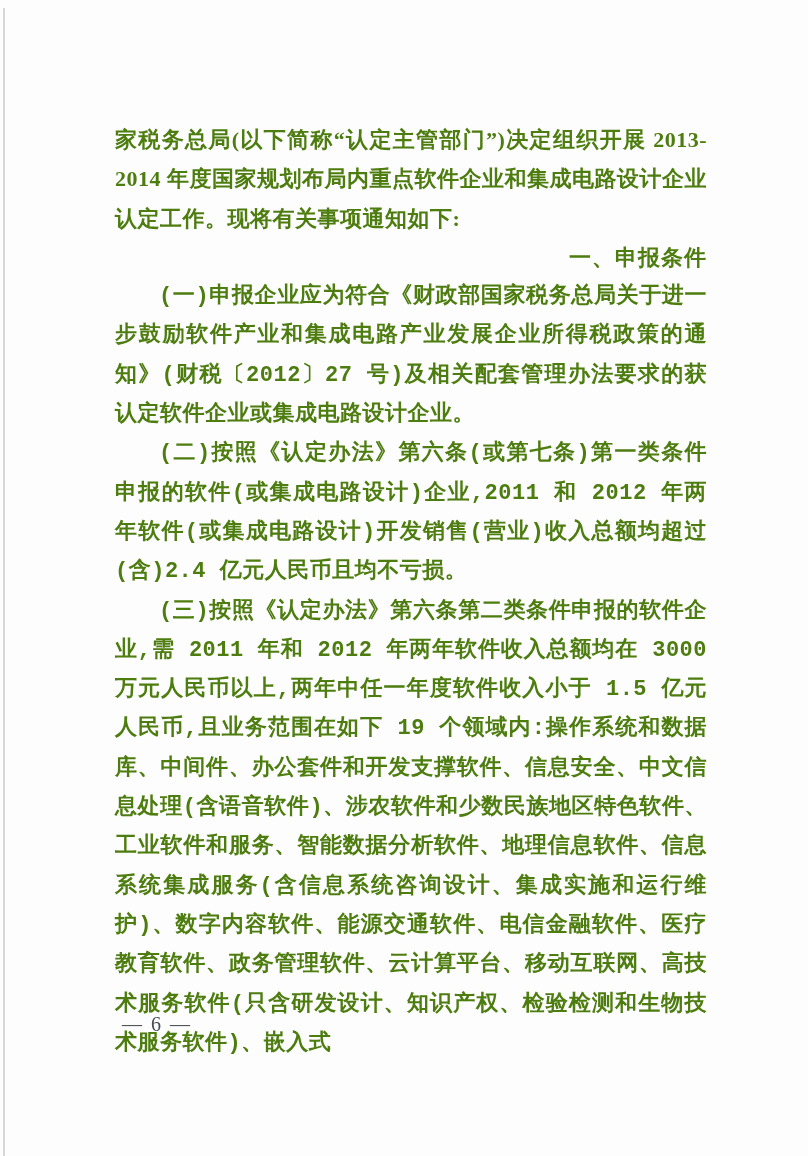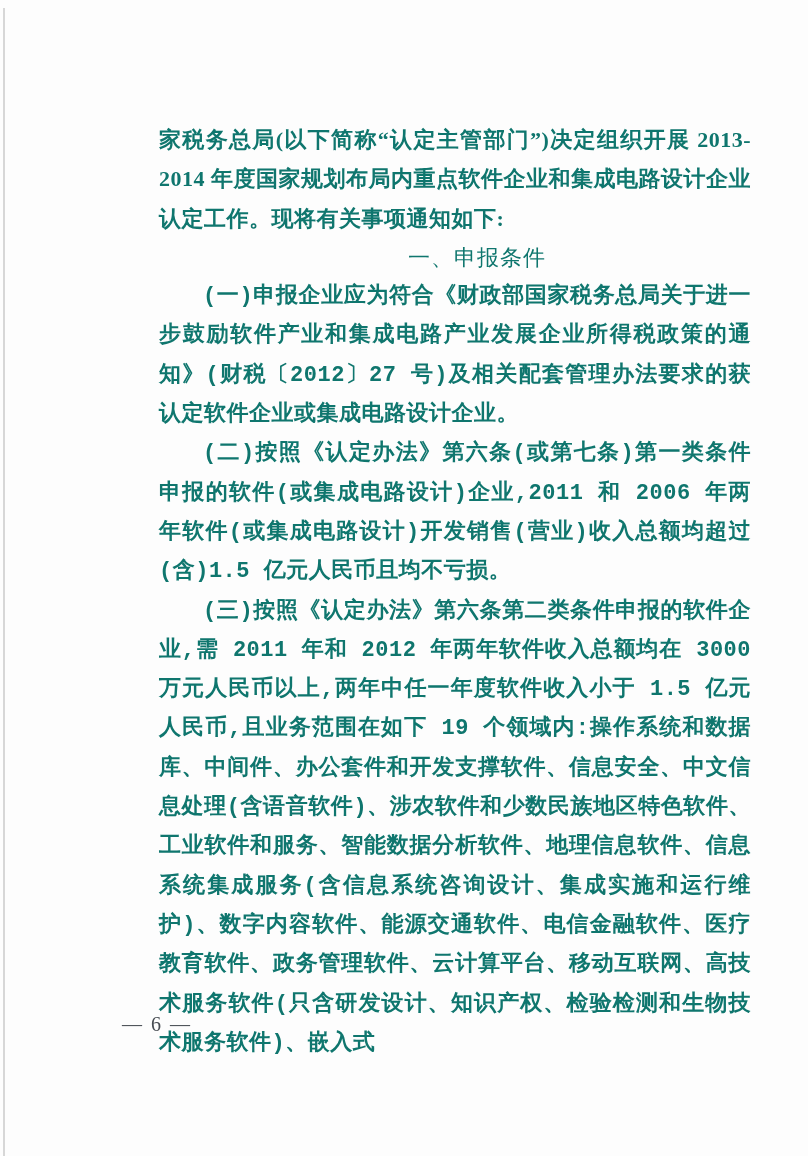--- a/index.html
+++ b/index.html
@@ -21,41 +21,40 @@
     top: 8px;
     width: 2px;
     height: 1148px;
     background: #d7d7d7;
   }
   .doc {
     position: absolute;
     left: 115px;
     top: 120px;
     width: 592px;
-    color: #0f766e;
+    color: #4d7c0f;
     font-size: 22px;
     font-weight: 700;
     line-height: 39.3px;
     text-align: justify;
     text-justify: inter-character;
     letter-spacing: 0.5px;
-    margin-left: 44px;
   }
   .doc p {
     margin: 0;
     padding: 0;
   }
   .doc p.indent {
     text-indent: 2em;
     font-family: Liberation Mono, monospace;
   }
   .doc p.heading {
     text-indent: 2em;
-    text-align: center;
-    font-weight: 400;
+    text-align: right;
+    font-weight: 700;
     letter-spacing: 1px;
   }
   .page-number {
     position: absolute;
     left: 122px;
     top: 1013px;
     font-size: 20px;
     font-weight: 400;
     color: #474c52;
     letter-spacing: 2px;
@@ -64,17 +63,17 @@
 </style>
 </head>
 <body>
 
 <div class="scan-edge"></div>
 
 <div class="doc">
     <p class="">家税务总局(以下简称“认定主管部门”)决定组织开展 2013-2014 年度国家规划布局内重点软件企业和集成电路设计企业认定工作。现将有关事项通知如下:</p>
     <p class="heading">一、申报条件</p>
     <p class="indent">(一)申报企业应为符合《财政部国家税务总局关于进一步鼓励软件产业和集成电路产业发展企业所得税政策的通知》(财税〔2012〕27 号)及相关配套管理办法要求的获认定软件企业或集成电路设计企业。</p>
-    <p class="indent">(二)按照《认定办法》第六条(或第七条)第一类条件申报的软件(或集成电路设计)企业,2011 和 2006 年两年软件(或集成电路设计)开发销售(营业)收入总额均超过(含)1.5 亿元人民币且均不亏损。</p>
+    <p class="indent">(二)按照《认定办法》第六条(或第七条)第一类条件申报的软件(或集成电路设计)企业,2011 和 2012 年两年软件(或集成电路设计)开发销售(营业)收入总额均超过(含)2.4 亿元人民币且均不亏损。</p>
     <p class="indent">(三)按照《认定办法》第六条第二类条件申报的软件企业,需 2011 年和 2012 年两年软件收入总额均在 3000 万元人民币以上,两年中任一年度软件收入小于 1.5 亿元人民币,且业务范围在如下 19 个领域内:操作系统和数据库、中间件、办公套件和开发支撑软件、信息安全、中文信息处理(含语音软件)、涉农软件和少数民族地区特色软件、工业软件和服务、智能数据分析软件、地理信息软件、信息系统集成服务(含信息系统咨询设计、集成实施和运行维护)、数字内容软件、能源交通软件、电信金融软件、医疗教育软件、政务管理软件、云计算平台、移动互联网、高技术服务软件(只含研发设计、知识产权、检验检测和生物技术服务软件)、嵌入式</p>
   </div>
 
 <div class="page-number">— 6 —</div>
 
 </body></html>

